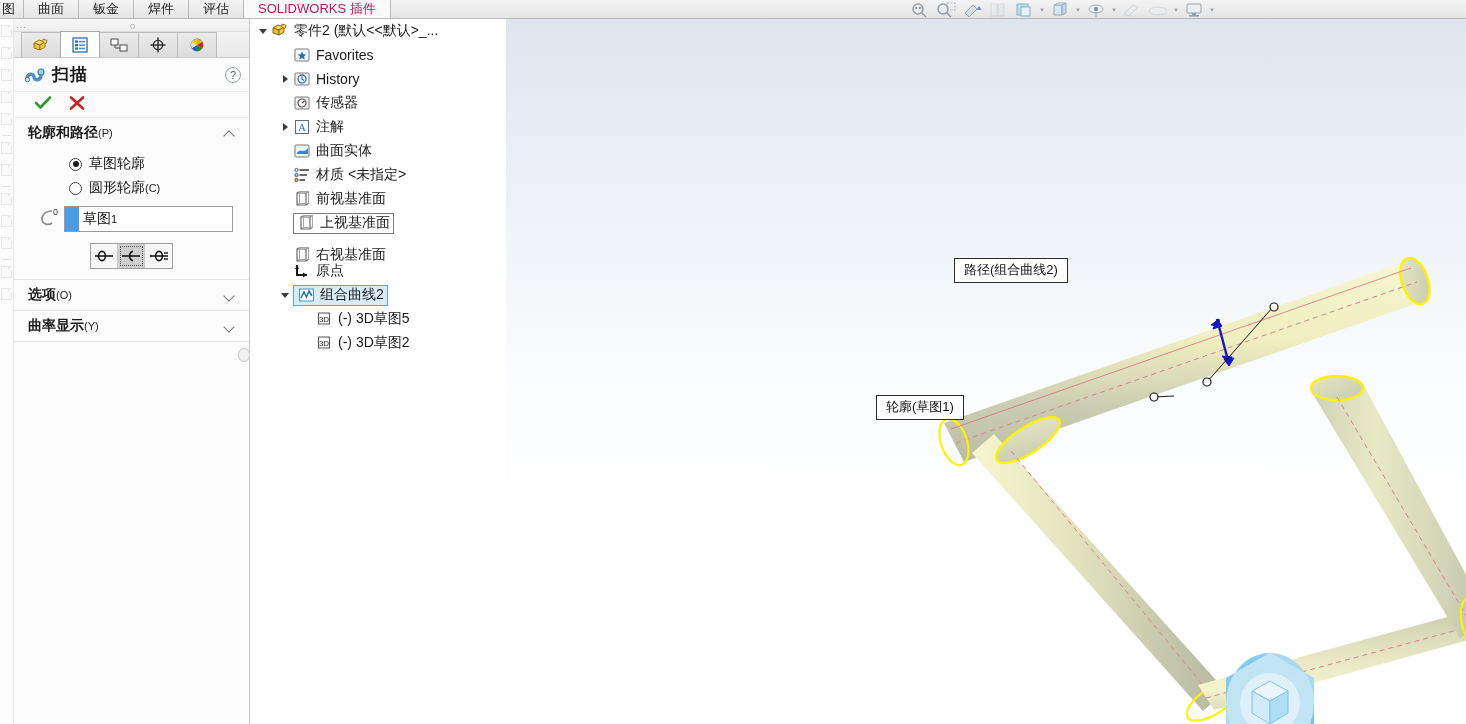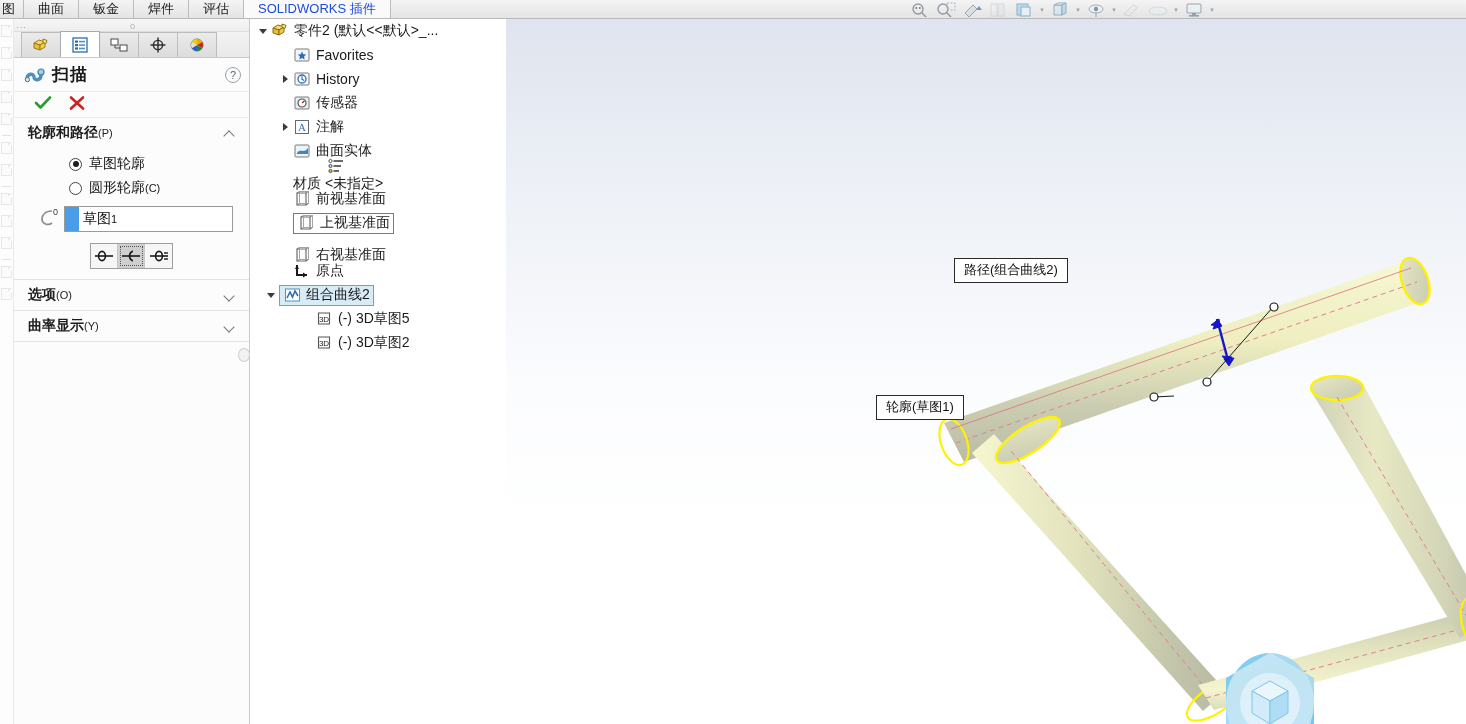--- a/index.html
+++ b/index.html
@@ -23,21 +23,21 @@
   .tabstrip .tab {
     display:flex; align-items:center; justify-content:center;
     padding:0 14px; font-size:13px; color:#222;
     border-right:1px solid #bcbcbc;
     background: linear-gradient(to bottom,#f4f4f4 0%, #e4e4e4 100%);
     white-space:nowrap;
   }
   .tabstrip .tab.clip { padding-left:2px; padding-right:8px; }
   .tabstrip .tab.active {
     background:#fafafa;
-    color:#1d4ed8;
+    color:#be185d;
   }
   .tabstrip .spacer { flex:1; background:linear-gradient(to bottom,#f4f4f4,#e4e4e4); border-right:none;}
 
   
   .viewtools {
     position:absolute; right:250px; top:0px; height:19px;
     display:flex; align-items:center; gap:2px;
     opacity:.62;
   }
   .viewtools .vt { width:24px; height:18px; position:relative; }
@@ -685,21 +685,21 @@
           <span class="" style="display: flex; align-items: center;">
             <span class="tico"><svg width="19" height="18" viewBox="0 0 19 18">
                 <rect x="2" y="3" width="14" height="12" rx="1" fill="#eef3f7" stroke="#7b7b7b"></rect>
                 <path d="M4 11 C7 6, 11 12, 15 6 L15 12 L4 12 Z" fill="#3f86c4"></path>
               </svg></span>
             <span class="tlabel">曲面实体</span>
           </span>
         </div>
         <div class="tnode" style="padding-left: 26px;">
           <span class="tw"></span>
-          <span class="" style="display: flex; align-items: center; flex-direction: column;">
+          <span class="" style="display: flex; align-items: center;">
             <span class="tico"><svg width="19" height="18" viewBox="0 0 19 18">
                 <circle cx="3.5" cy="4" r="1.6" fill="#fff" stroke="#555"></circle>
                 <circle cx="3.5" cy="9" r="1.6" fill="#9fd2f0" stroke="#555"></circle>
                 <circle cx="3.5" cy="14" r="1.6" fill="#e8b020" stroke="#555"></circle>
                 <line x1="6.5" y1="4" x2="16" y2="4" stroke="#444" stroke-width="1.6"></line>
                 <line x1="6.5" y1="9" x2="14" y2="9" stroke="#444" stroke-width="1.6"></line>
                 <line x1="6.5" y1="14" x2="12" y2="14" stroke="#444" stroke-width="1.6"></line>
               </svg></span>
             <span class="tlabel">材质 &lt;未指定&gt;</span>
           </span>
@@ -741,21 +741,21 @@
           <span class="tw"></span>
           <span class="" style="display: flex; align-items: center;">
             <span class="tico"><svg width="19" height="18" viewBox="0 0 19 18">
                 <path d="M4 3 v10 h10" fill="none" stroke="#1a1a1a" stroke-width="2"></path>
                 <path d="M14 13 l-4 -2.4 v4.8 z" fill="#1a1a1a"></path>
                 <path d="M4 3 l-2 4 h4 z" fill="#1a1a1a"></path>
               </svg></span>
             <span class="tlabel">原点</span>
           </span>
         </div>
-        <div class="tnode sel" style="padding-left: 12px;">
+        <div class="tnode sel" style="padding-left: 26px;">
           <span class="tw">
             <span class="arr down"></span>
           </span>
           <span class="tbx" style="display: flex; align-items: center;">
             <span class="tico"><svg width="19" height="18" viewBox="0 0 19 18">
                 <rect x="2.5" y="3" width="14" height="12" fill="#fff" stroke="#4b90c6"></rect>
                 <path d="M4 12 L7 6 L9.5 11 L12 5 L15 10" fill="none" stroke="#2f6fae" stroke-width="1.6"></path>
               </svg></span>
             <span class="tlabel">组合曲线2</span>
           </span>

